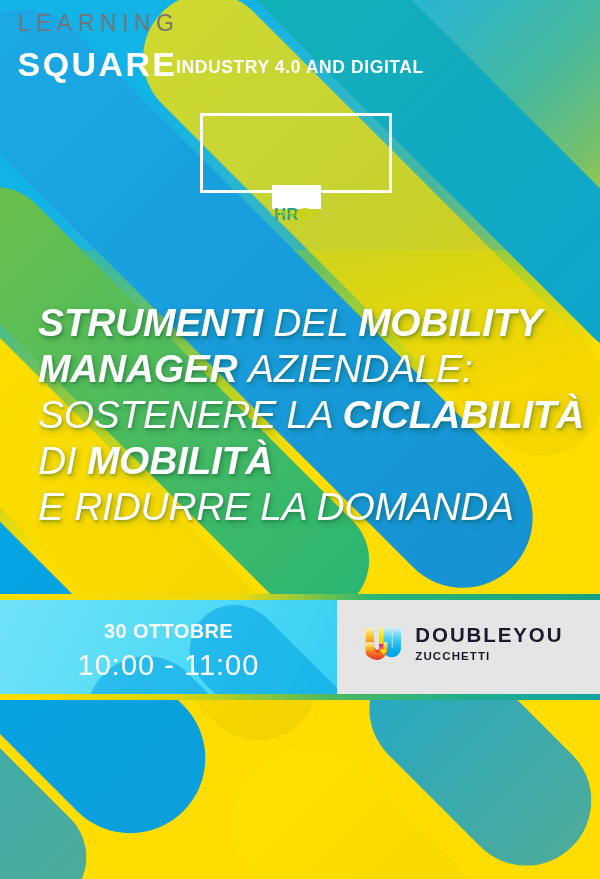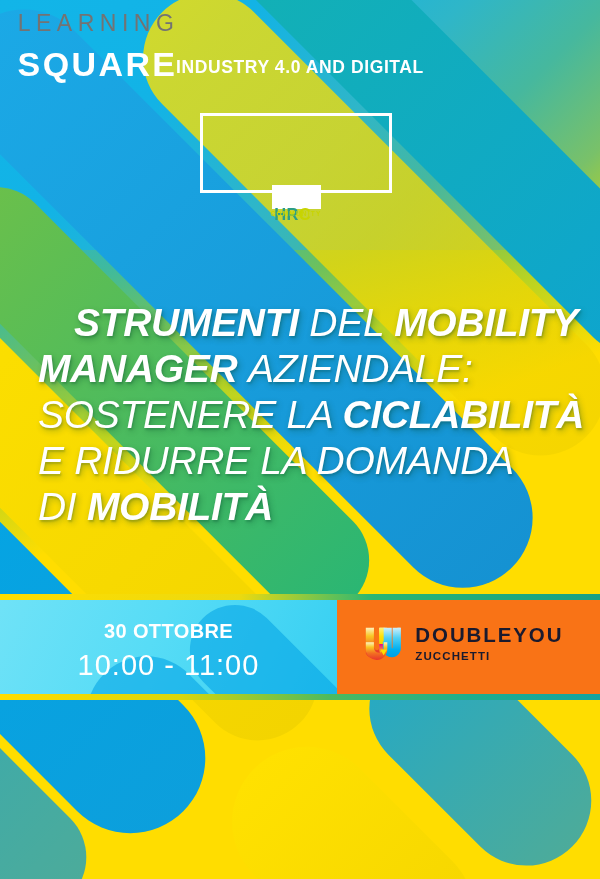--- a/index.html
+++ b/index.html
@@ -192,21 +192,21 @@
   .date-time{
     font-size:29px;
     font-weight:300;
     letter-spacing:1px;
     line-height:34px;
   }
 
   .infobar-right{
     position:absolute;
     left:337px; top:0; width:263px; height:94px;
-    background:#f97316;
+    background:#e5e5e5;
   }
   .dy-lockup{
     position:absolute;
     left:28px; top:22px;
     display:flex;
     align-items:center;
     gap:13px;
   }
   .dy-mark{ width:46px; height:43px; display:block; }
   .dy-words{ display:block; }
@@ -269,25 +269,25 @@
   <div class="ls-square">SQUARE</div>
 
   <div class="hrc-plate"></div>
   <div class="hrc-text">
     <span class="hrc-hr">HR</span>
       <span class="hrc-c">C</span>
   </div>
   <div class="hrc-community">COMMUNITY</div>
 
   <div class="headline">
-    <span class="ln"><span class="" style="font-weight: bold; margin-left: 36px;">STRUMENTI </span><span class="reg">DEL </span><span class="" style="font-weight: bold;">MOBILITY</span></span>
+    <span class="ln"><span class="" style="font-weight: bold;">STRUMENTI </span><span class="reg">DEL </span><span class="" style="font-weight: bold;">MOBILITY</span></span>
     <span class="ln"><span class="" style="font-weight: bold;">MANAGER </span><span class="reg">AZIENDALE:</span></span>
     <span class="ln"><span class="reg">SOSTENERE LA </span><span class="" style="font-weight: bold;">CICLABILITÀ</span></span>
+    <span class="ln"><span class="reg">DI </span><span class="" style="font-weight: bold;">MOBILITÀ</span></span>
     <span class="ln"><span class="reg">E RIDURRE LA DOMANDA</span></span>
-    <span class="ln"><span class="reg">DI </span><span class="" style="font-weight: bold;">MOBILITÀ</span></span>
   </div>
 
   <div class="sep-top"></div>
   <div class="sep-bottom"></div>
 
   <div class="infobar">
 
     <div class="infobar-left">
       <div class="ib-pill" style="left:150px; top:30px; width:120px; height:300px; transform:rotate(-45deg);"></div>
       <div class="ib-pill" style="left:250px; top:-20px; width:90px; height:260px; transform:rotate(-45deg);"></div>

